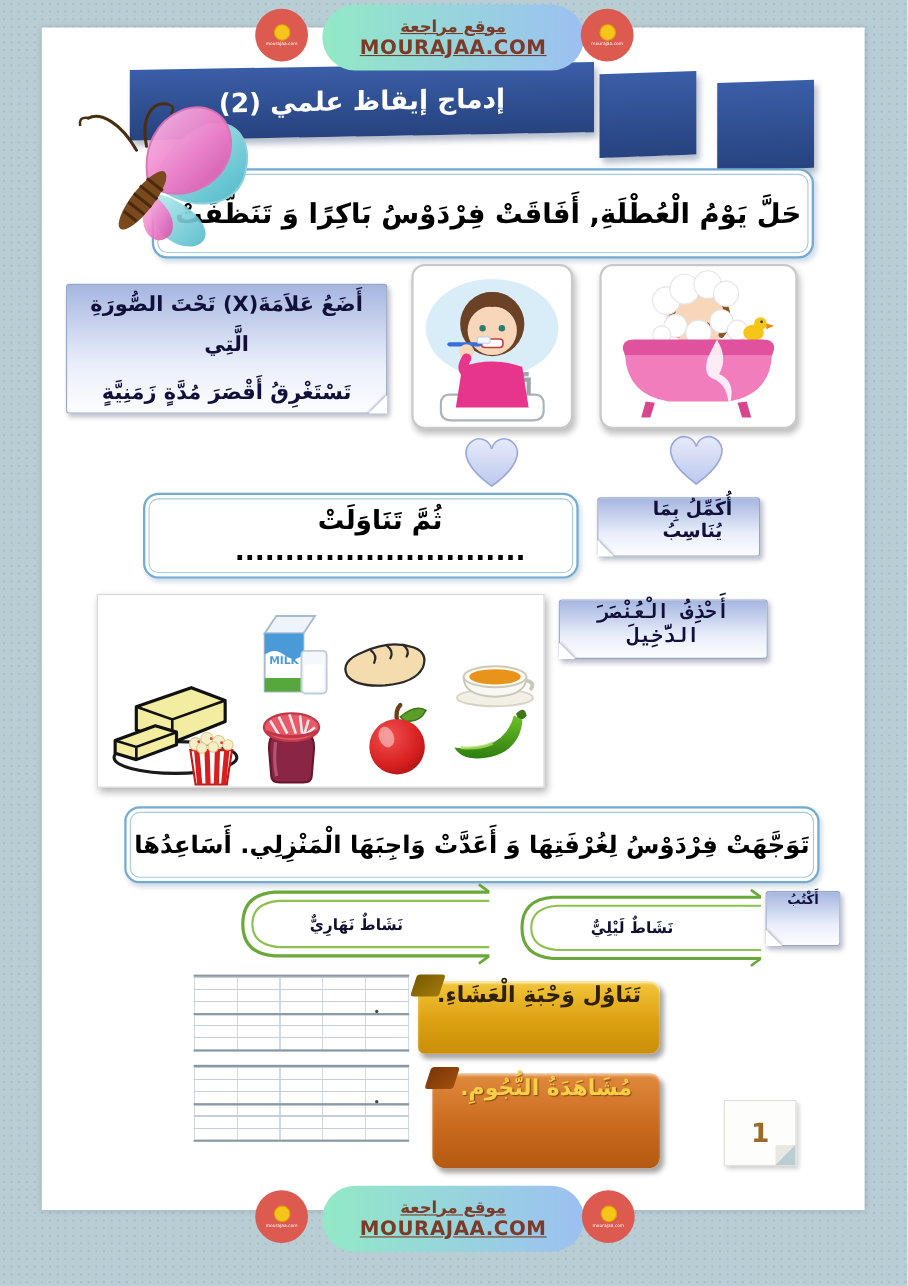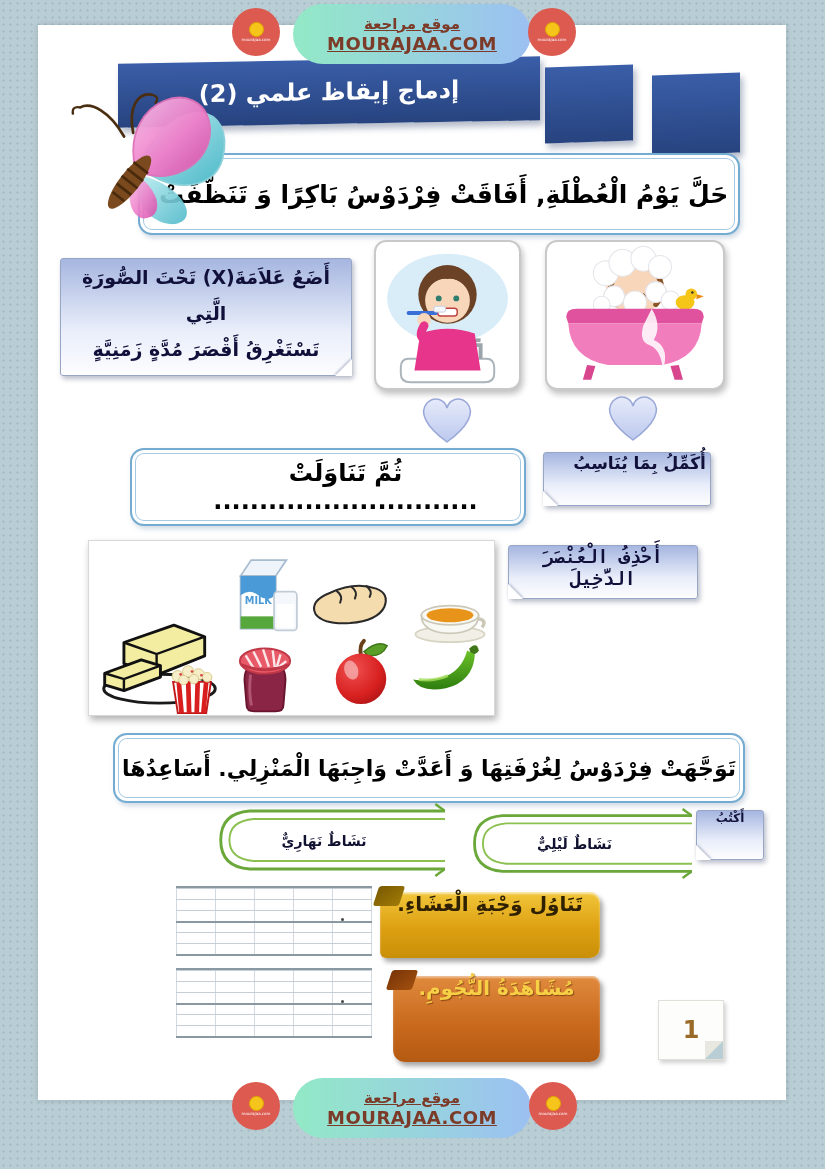--- a/index.html
+++ b/index.html
@@ -53,21 +53,21 @@
     box-shadow:inset 0 0 0 3px #ffffff, inset 0 0 0 4px #a5c9e0, 2px 3px 5px rgba(120,150,180,.35);
     display:flex; align-items:center; justify-content:center;
     z-index:4; direction:rtl; text-align:center;
   }
   
   .note{
     position:absolute;
     background:linear-gradient(180deg,#a6b6e0 0%,#e9eefa 62%,#fdfdff 100%);
     border:1px solid #98a6c6; border-radius:3px;
     box-shadow:2px 3px 5px rgba(80,90,120,.4);
-    display:flex; flex-direction:column; align-items:center; justify-content:flex-start;
+    display:flex; flex-direction:column; align-items:center; justify-content:space-between;
     direction:rtl; text-align:center; z-index:4;
   }
   .note .fold-bl{
     position:absolute; left:-1px; bottom:-1px; width:0; height:0;
     border-bottom:15px solid #ffffff; border-right:15px solid transparent;
     filter:drop-shadow(1px -1px 1px rgba(120,130,160,.5));
   }
   .note .fold-br{
     position:absolute; right:-1px; bottom:-1px; width:0; height:0;
     border-bottom:17px solid #ffffff; border-left:17px solid transparent;
@@ -260,21 +260,21 @@
     </defs>
   <path d="M30,48 C8,32 2,18 10,9 C18,1 28,6 30,14 C32,6 42,1 50,9 C58,18 52,32 30,48 Z" fill="url(#hg)" stroke="#9aa8d8" stroke-width="1.5"></path>
 </svg>
 <svg class="heart" style="left:602px; top:392px; width:62px; height:52px;" viewBox="0 0 60 52">
   <path d="M30,48 C8,32 2,18 10,9 C18,1 28,6 30,14 C32,6 42,1 50,9 C58,18 52,32 30,48 Z" fill="url(#hg)" stroke="#9aa8d8" stroke-width="1.5"></path>
 </svg>
 
 <div class="bracket-box" style="left:130px; top:448px; width:396px; height:78px;padding-left:35px;">
   <span class="answer-text">ثُمَّ تَنَاوَلَتْ .............................</span>
 </div>
-<div class="note" style="left:543px; top:452px; width:168px; height:54px;padding-left:25px;">
+<div class="note" style="left:543px; top:452px; width:148px; height:54px;padding-left:25px;">
   <span class="note-text" style="font-size:17px;">أُكَمِّلُ بِمَا يُنَاسِبُ</span>
   <span class="fold-bl"></span>
 </div>
 
 <div class="note" style="left:508px; top:545px; width:190px; height:54px;font-family:Liberation Mono, monospace;">
   <span class="note-text" style="font-size:18px;">أَحْذِفُ الْعُنْصَرَ الدَّخِيلَ</span>
   <span class="fold-bl"></span>
 </div>
 
 <div class="food-card">

